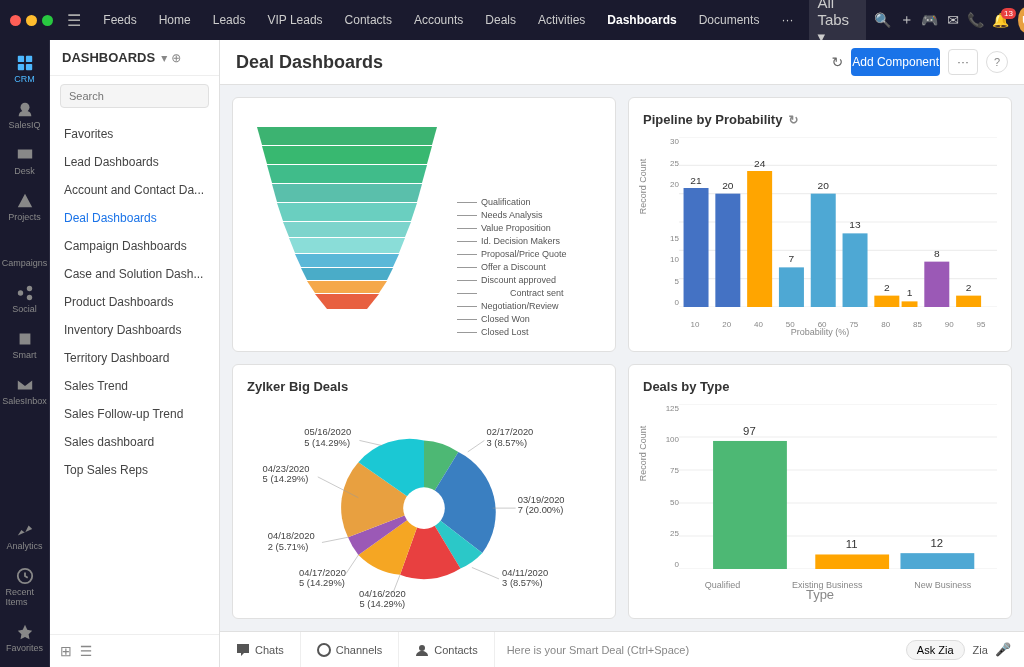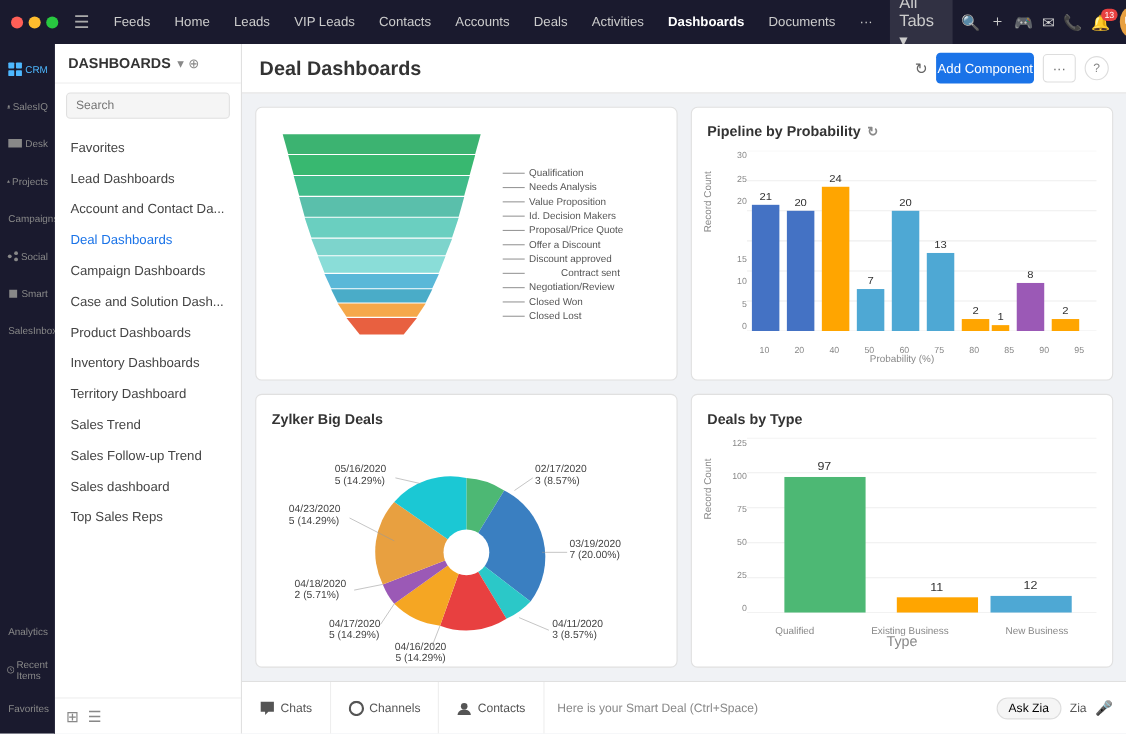--- a/index.html
+++ b/index.html
@@ -17,21 +17,21 @@
     .top-nav-item.active { color: #fff; font-weight: 600; }
     .top-right { display: flex; align-items: center; gap: 8px; margin-left: auto; }
     .top-right-btn { color: #ccc; font-size: 14px; cursor: pointer; }
     .tab-switcher { color: #ccc; font-size: 15px; background: rgba(255,255,255,0.1); padding: 3px 8px; border-radius: 4px; cursor: pointer; }
 
     
     .main-layout { display: flex; height: calc(667px - 40px); }
 
     
     .icon-sidebar { background: #1a1a2e; width: 50px; display: flex; flex-direction: column; align-items: center; padding: 8px 0; gap: 4px; border-right: 1px solid #2a2a3e; }
-    .icon-item { display: flex; flex-direction: row; align-items: center; color: #888; cursor: pointer; padding: 6px 4px; border-radius: 4px; width: 46px; font-size: 9px; gap: 2px; }
+    .icon-item { display: flex; flex-direction: column; align-items: center; color: #888; cursor: pointer; padding: 6px 4px; border-radius: 4px; width: 46px; font-size: 9px; gap: 2px; }
     .icon-item.active { color: #4db8ff; }
     .icon-item svg { width: 18px; height: 18px; }
     .icon-spacer { flex: 1; }
 
     
     .nav-sidebar { background: #fff; width: 170px; border-right: 1px solid #e0e0e0; display: flex; flex-direction: column; }
     .nav-header { padding: 10px 12px; display: flex; align-items: center; gap: 6px; border-bottom: 1px solid #eee; }
     .nav-title { font-size: 13px; font-weight: 700; color: #333; }
     .nav-icons { display: flex; gap: 4px; color: #888; font-size: 12px; }
     .search-box { margin: 8px 10px; background: #f5f5f5; border-radius: 4px; padding: 5px 8px; color: #999; font-size: 11px; border: 1px solid #e0e0e0; }
@@ -47,31 +47,31 @@
     .btn-primary { background: #1a73e8; color: #fff; border: none; padding: 7px 1px; border-radius: 4px; font-size: 12px; cursor: pointer; font-weight: 500; }
     .btn-icon { background: none; border: 1px solid #ddd; padding: 5px 8px; border-radius: 4px; cursor: pointer; font-size: 12px; color: #666; }
     .btn-help { background: none; border: none; width: 22px; height: 22px; border-radius: 50%; border: 1px solid #ddd; cursor: pointer; font-size: 11px; color: #888; }
 
     
     .dashboard-grid { flex: 1; overflow-y: auto; padding: 12px; display: grid; grid-template-columns: 1fr 1fr; grid-template-rows: 1fr 1fr; gap: 12px; }
     .chart-card { background: #fff; border-radius: 6px; border: 1px solid #e0e0e0; padding: 14px; display: flex; flex-direction: column; overflow: hidden; }
     .chart-title { font-size: 13px; font-weight: 600; color: #333; margin-bottom: 10px; display: flex; align-items: center; gap: 6px; }
 
     
-    .funnel-container { display: flex; flex: 1; align-items: center; gap: 10px; }
+    .funnel-container { display: flex; flex: 1; align-items: flex-end; gap: 10px; }
     .funnel-svg { flex-shrink: 0; }
     .funnel-labels { display: flex; flex-direction: column; gap: 3px; font-size: 9.5px; color: #555; }
     .funnel-label { display: flex; align-items: center; gap: 4px; }
     .funnel-label-line { width: 20px; height: 1px; background: #999; }
 
     
     .pie-container { flex: 1; display: flex; align-items: center; justify-content: center; position: relative; }
 
     
-    .bottom-bar { background: #fff; height: 48px; border-top: 1px solid #e0e0e0; display: flex; align-items: center; gap: 0; }
+    .bottom-bar { background: #fff; height: 36px; border-top: 1px solid #e0e0e0; display: flex; align-items: center; gap: 0; }
     .bottom-tab { display: flex; align-items: center; gap: 5px; padding: 0 16px; height: 100%; font-size: 11px; color: #555; cursor: pointer; border-right: 1px solid #eee; }
     .bottom-tab svg { width: 14px; height: 14px; }
     .smart-chat-bar { flex: 1; padding: 0 12px; font-size: 11px; color: #888; }
     .zia-area { display: flex; align-items: center; gap: 8px; padding: 0 12px; font-size: 11px; color: #555; }
     .zia-btn { background: #f5f5f5; border: 1px solid #ddd; border-radius: 12px; padding: 3px 10px; font-size: 11px; cursor: pointer; }
   </style>
 </head>
 <body>
 
 <div class="top-bar">

